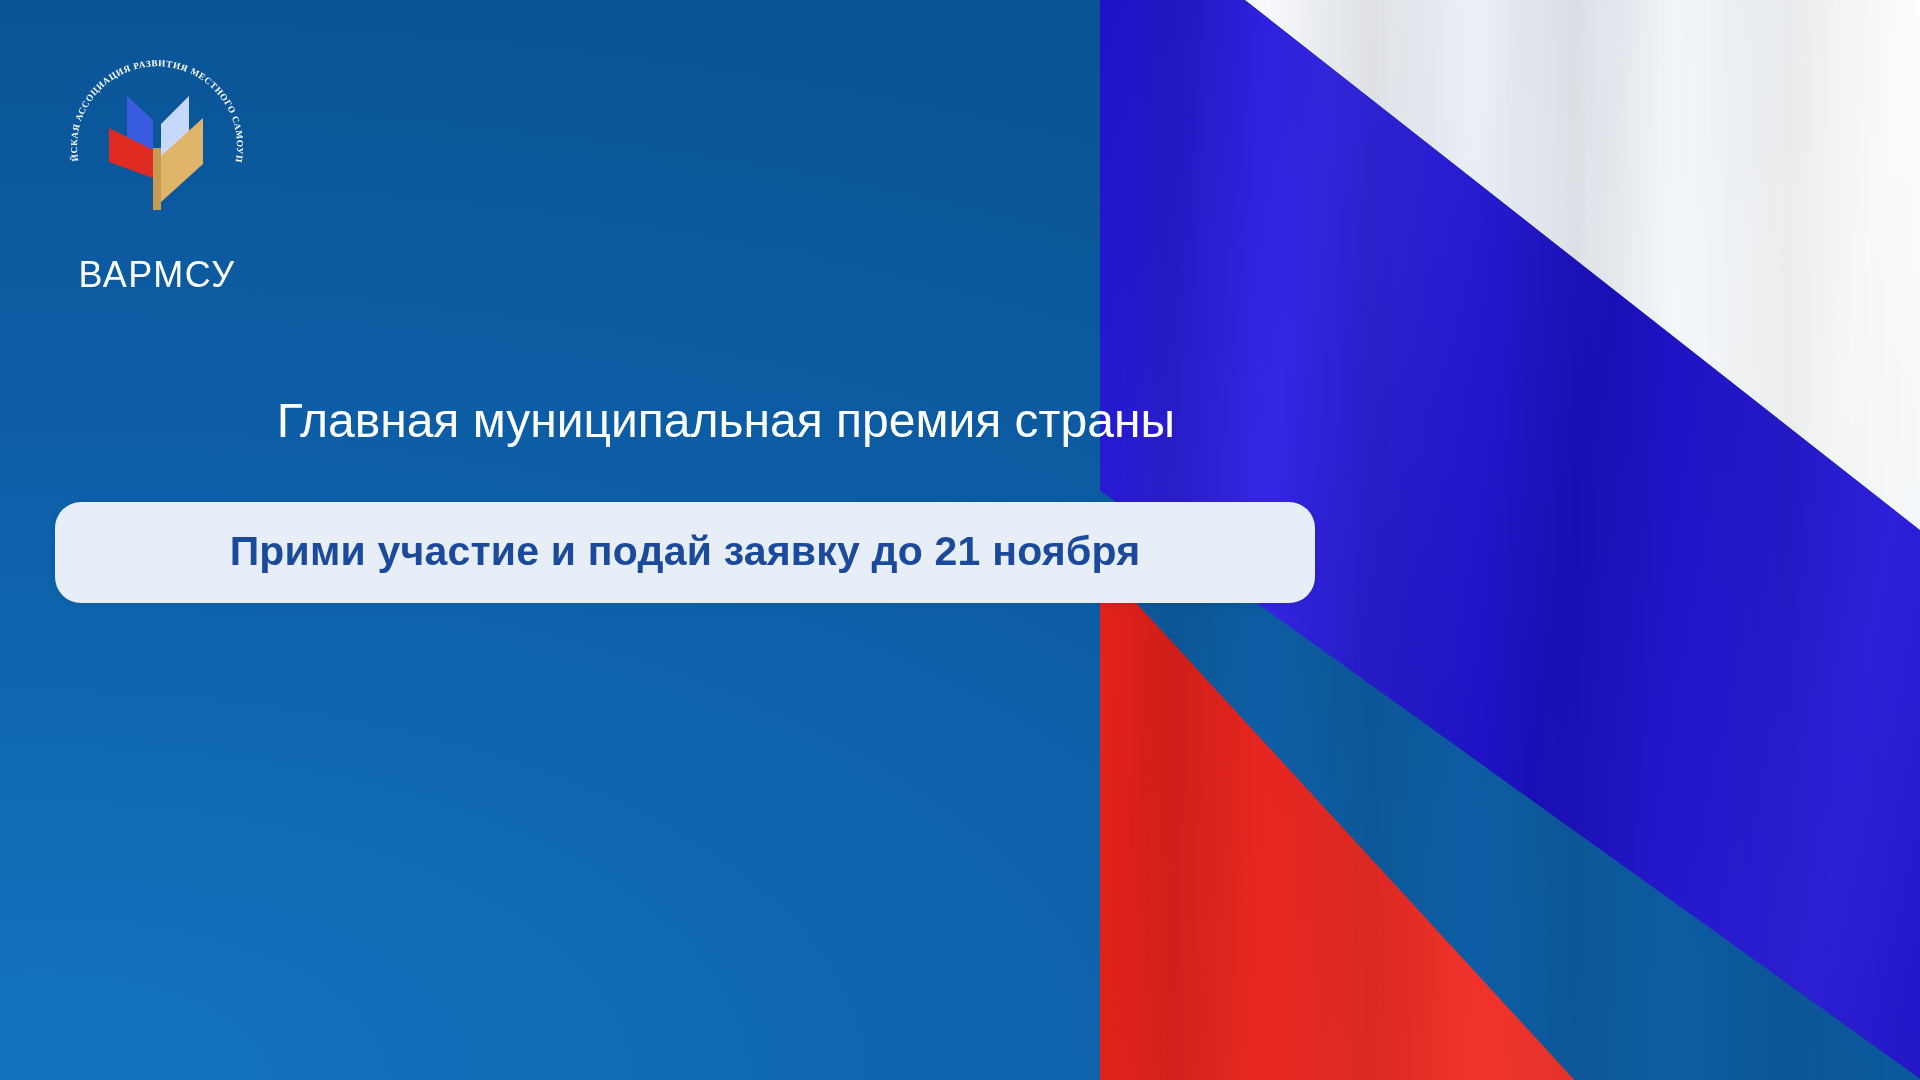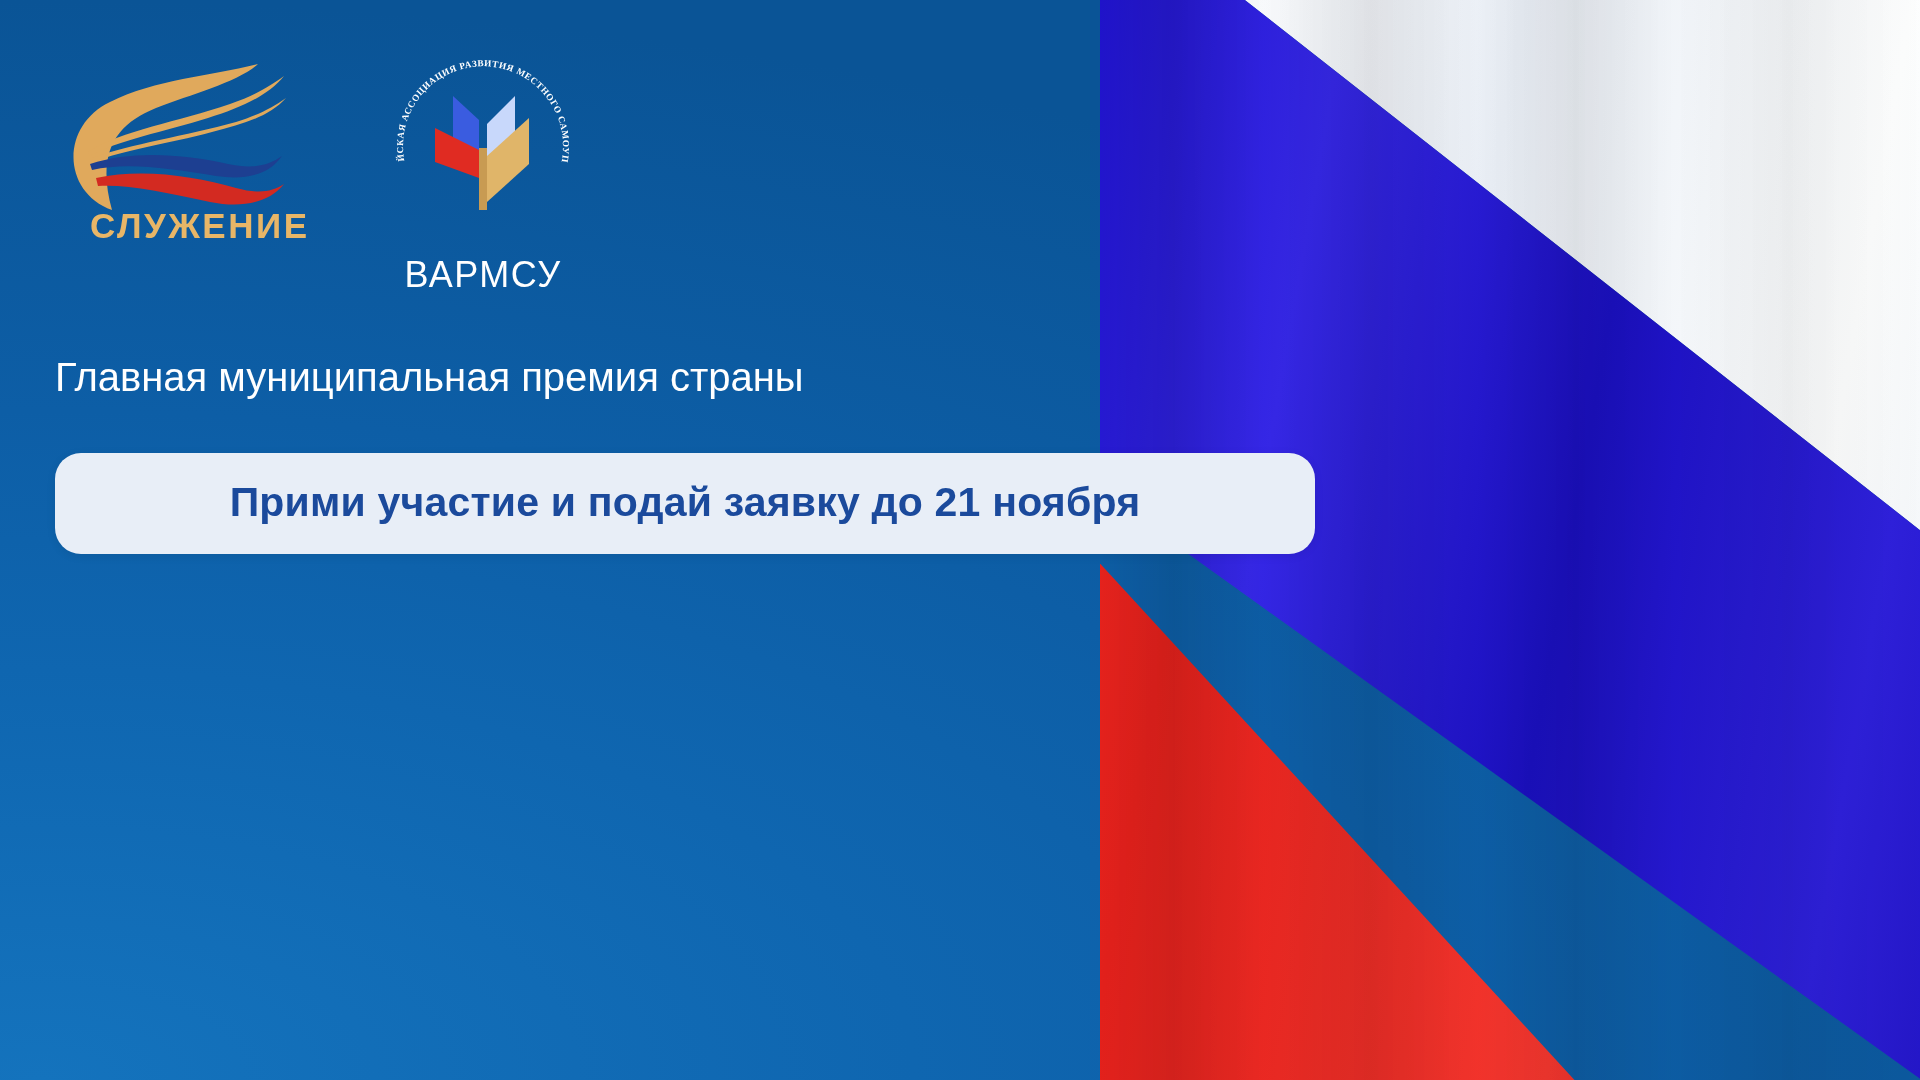--- a/index.html
+++ b/index.html
@@ -104,25 +104,27 @@
   #headline{
     color:#ffd88c;
     font-size:88px;
     font-weight:700;
     line-height:1.02;
     letter-spacing:1.2px;
     text-transform:uppercase;
     white-space:pre-line;
   }
   #subtitle{
+    margin-top:40px;
     color:#ffffff;
-    font-size:40px;
+    font-size:48px;
     font-weight:400;
     letter-spacing:0px;
     line-height:1.1;
+    text-align:right;
   }
   #ctaButton{
     margin-top:54px;
     display:inline-flex;
     align-items:flex-start;
     justify-content:center;
     background:#e8eef7;
     border-radius:26px;
     padding:26px 58px 28px 58px;
     min-width:1260px;
@@ -145,40 +147,20 @@
   <div id="flag">
     <div class="band white"></div>
     <div class="band blue"></div>
     <div class="band red"></div>
     <div id="folds"></div>
     <div id="flagEdge"></div>
   </div>
 
   <div id="logos">
 
-    <div id="logoSluzhenie">
-      <svg width="250" height="160" viewBox="0 0 250 160">
-
-        <path d="M60 158 C 10 140, 8 74, 58 50 C 104 27, 160 24, 206 12
-                 C 186 30, 140 42, 104 56 C 64 72, 44 100, 60 158 Z" fill="#e0a95c"></path>
-
-        <path d="M36 100 C 70 78, 126 70, 178 52 C 204 43, 218 34, 232 24
-                 C 216 44, 188 56, 156 66 C 112 80, 66 88, 38 104 Z" fill="#e0a95c"></path>
-
-        <path d="M40 106 C 78 92, 134 84, 184 70 C 206 63, 220 56, 234 46
-                 C 218 64, 192 72, 160 80 C 116 92, 70 98, 42 110 Z" fill="#e0a95c"></path>
-
-        <path d="M38 112 C 80 98, 132 102, 176 112 C 200 117, 216 114, 230 104
-                 C 216 124, 192 128, 164 124 C 116 116, 74 110, 40 118 Z" fill="#1d3f91"></path>
-
-        <path d="M44 126 C 90 116, 142 124, 184 136 C 206 142, 220 140, 232 132
-                 C 216 152, 188 156, 158 150 C 112 140, 74 132, 46 134 Z" fill="#d32a21"></path>
-      </svg>
-      <div id="sluzhenieWord">СЛУЖЕНИЕ</div>
-    </div>
 
     <div id="logoVarmsu">
       <svg width="200" height="200" viewBox="0 0 200 200">
         <defs>
           <path id="arcTop" d="M 22 112 A 80 80 0 1 1 178 112" fill="none"></path>
         </defs>
 
         <text font-size="9.2" font-weight="700" fill="#ffffff" font-family="'Liberation Serif','DejaVu Serif',serif" letter-spacing="0.6">
           <textPath href="#arcTop" startOffset="50%" text-anchor="middle">ВСЕРОССИЙСКАЯ АССОЦИАЦИЯ РАЗВИТИЯ МЕСТНОГО САМОУПРАВЛЕНИЯ</textPath>
         </text>

